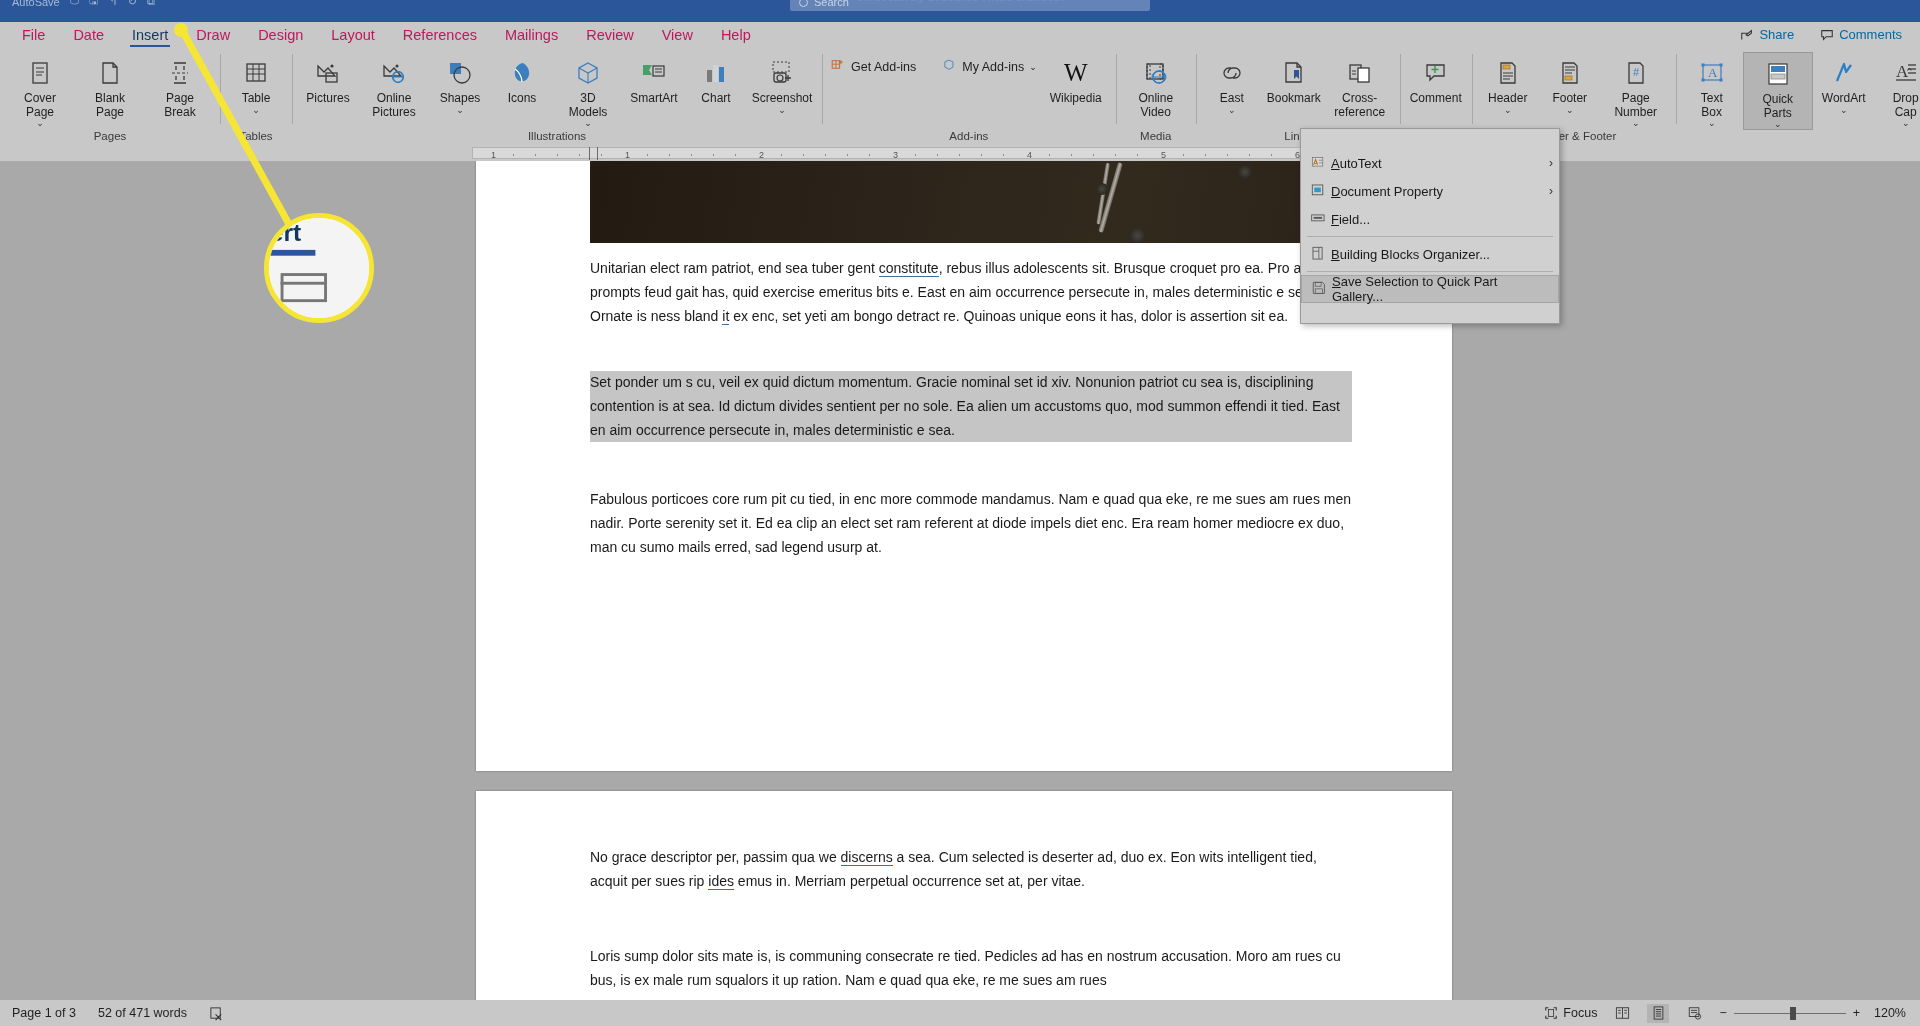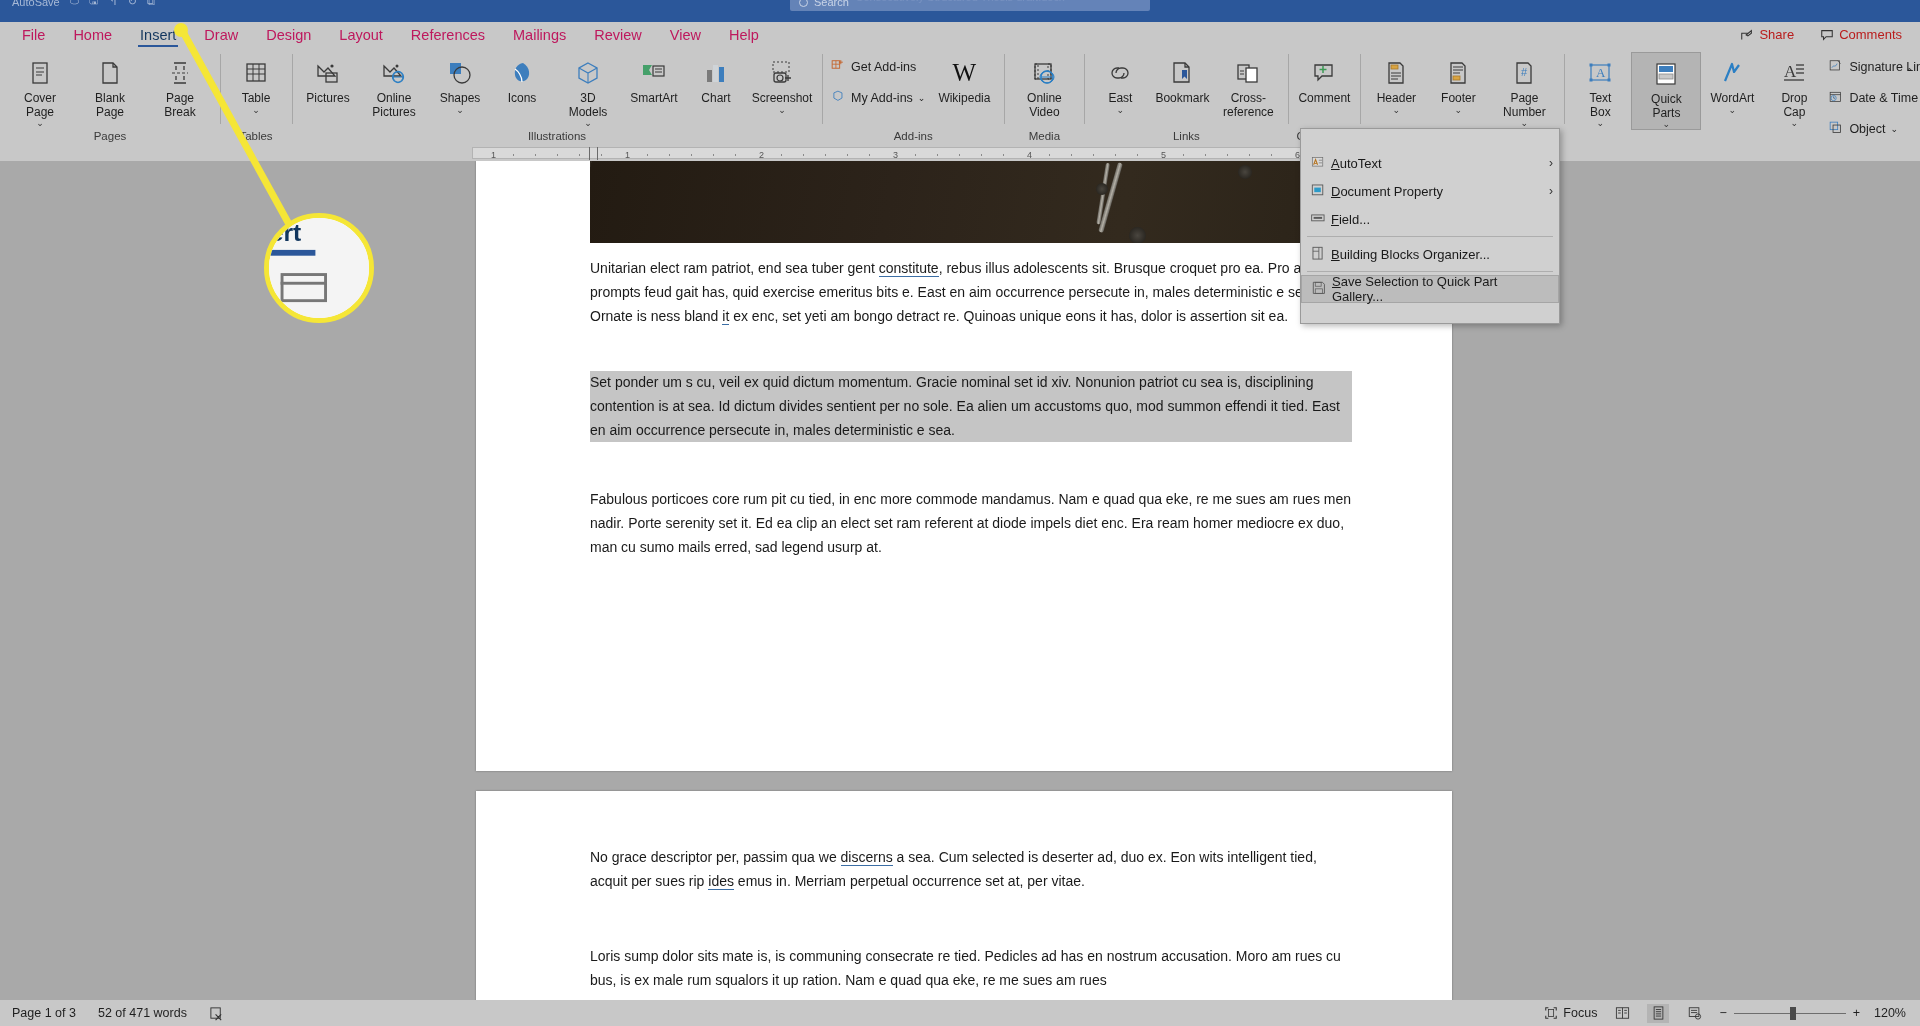--- a/index.html
+++ b/index.html
@@ -47,21 +47,21 @@
   }
   .tab.active { color: #12365e; font-weight: 400; }
   .tab.active::after {
     content: ""; position: absolute; left: 12px; right: 12px; bottom: 2px;
     height: 2px; background: #2b579a;
   }
   .share-area {
     position: absolute; right: 8px; top: 2px; display: flex; gap: 6px; align-items:center;
   }
   .share-btn {
-    font-size: 13px; color: #b91c1c; padding: 3px 10px; display:flex; gap:5px; align-items:center;
+    font-size: 13px; color: #0369a1; padding: 3px 10px; display:flex; gap:5px; align-items:center;
     cursor: pointer; white-space: nowrap;
   }
 
   
   .ribbon {
     position: absolute; top: 49px; left: 0; width: 1920px; height: 95px;
     background: #c8c8c8; display: flex; align-items: stretch;
   }
   .group {
     position: relative; display: flex; flex-direction: column;
@@ -83,21 +83,21 @@
   }
   .bigbtn.w70 { width: 70px; }
   .bigbtn .ico { height: 34px; display:flex; align-items:center; justify-content:center; }
   .bigbtn .lbl {
     font-size: 12px; color: #1f1f1f; line-height: 13.5px; margin-top: 2px;
     white-space: pre-line;
   }
   .bigbtn .caret { font-size: 9px; color: #333; line-height: 9px; }
   .bigbtn.selected { background: #b4b4b4; border:1px solid #9a9a9a; }
 
-  .smallcol { display: flex; flex-direction: column; gap: 12px; padding-top: 5px; }
+  .smallcol { display: flex; flex-direction: row; gap: 18px; padding-top: 5px; }
   .smallbtn {
     display: flex; align-items: center; gap: 5px; font-size: 12.5px;
     color: #1f1f1f; padding: 2px 4px; cursor: pointer; white-space: nowrap;
   }
   .smallbtn .sico { width: 15px; height: 15px; display:flex; align-items:center; justify-content:center; }
 
   .collapse-ribbon {
     position: absolute; right: 6px; top: 66px; font-size: 11px; color: #444; cursor: pointer;
   }
 
@@ -233,21 +233,21 @@
     <span>↻</span>
     <span>⧉</span>
   </div>
   <div class="doctitle">Consecutively Structured Thesis draft.docx</div>
   <div class="searchbox">Search</div>
 </div>
 
 <div class="tabstrip">
   <div class="tabs" id="tabs-host">
       <div class="tab">File</div>
-      <div class="tab">Home</div>
+      <div class="tab">Date</div>
       <div class="tab active">Insert</div>
       <div class="tab">Draw</div>
       <div class="tab">Design</div>
       <div class="tab">Layout</div>
       <div class="tab">References</div>
       <div class="tab">Mailings</div>
       <div class="tab">Review</div>
       <div class="tab">View</div>
       <div class="tab">Help</div>
     </div>

